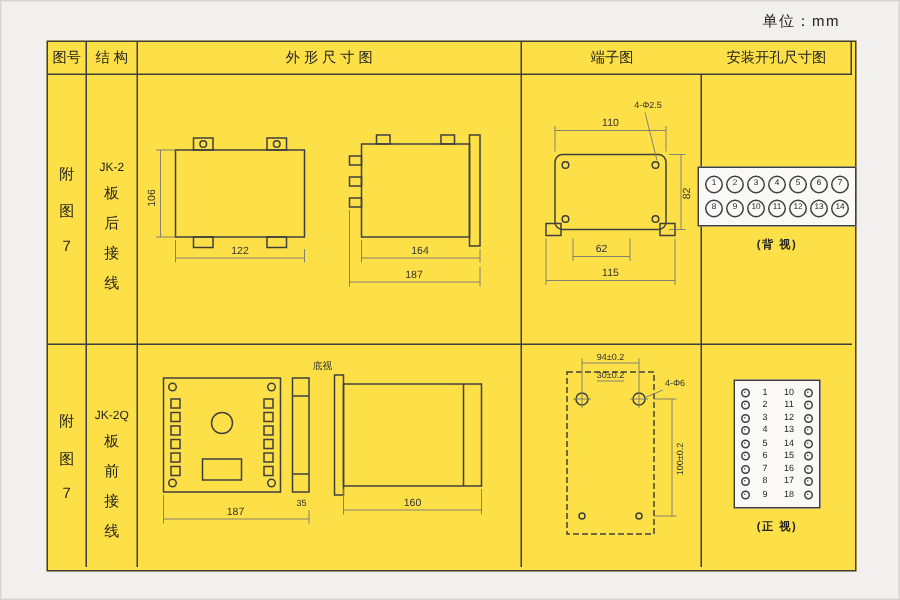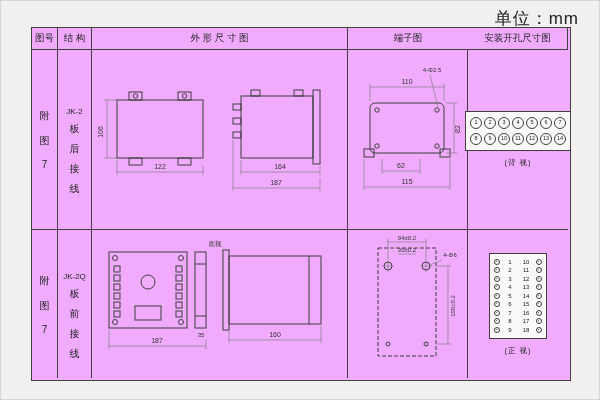--- a/index.html
+++ b/index.html
@@ -2,41 +2,41 @@
 <html><head>
 <meta charset="utf-8">
 <style>
   html,body{margin:0;padding:0;}
   body{
     width:600px;height:400px;position:relative;overflow:hidden;
     background:#f1f0ee;color:#222;box-sizing:border-box;
     border:1px solid #d6d5d2;
     font-family:"Liberation Sans","DejaVu Sans",sans-serif;
   }
-  .unit-label{position:absolute;top:6px;right:20px;font-size:17px;letter-spacing:1px;}
+  .unit-label{position:absolute;top:6px;right:39px;font-size:10px;letter-spacing:1px;}
   .sheet{
     position:absolute;left:30px;top:26px;width:538px;height:352px;
-    border:1.5px solid #3f3f3f;background:#f0abfc;
+    border:1.5px solid #3f3f3f;background:#fde047;
     display:grid;grid-template-columns:26px 34px 256px 120px 100px;
     grid-template-rows:22px 180px 148px;
   }
   .cell{border-right:1px solid #3f3f3f;border-bottom:1px solid #3f3f3f;
     display:flex;align-items:center;justify-content:center;position:relative;flex-direction:column;}
   .cell.lc{border-right:none;}
   .cell.lr{border-bottom:none;}
   .hdr{font-size:9.5px;white-space:nowrap;}
   .vchar{display:flex;flex-direction:column;align-items:center;gap:11px;font-size:10px;}
   .vchar.small-gap{gap:6px;}
   .model{font-size:8px;margin-bottom:6px;white-space:nowrap;margin-top:24px;}
   svg text{fill:#333;}
   .tbox1{border:1px solid #3f3f3f;padding:5px 4px;display:flex;flex-direction:column;gap:4px;background:#faf9f7;}
   .trow{display:flex;gap:2px;justify-content:center;}
   .tcirc{width:10px;height:10px;border:0.8px solid #3f3f3f;border-radius:50%;
     font-size:5.5px;display:flex;align-items:center;justify-content:center;line-height:1;}
-  .tcaption{margin-top:7px;font-size:7.5px;letter-spacing:1px;}
+  .tcaption{margin-top:7px;font-size:7.5px;letter-spacing:1px;font-weight:bold;}
   .tbox2{border:1px solid #3f3f3f;padding:5px 4px;width:58px;box-sizing:border-box;
     display:flex;flex-direction:column;gap:2.5px;background:#faf9f7;}
   .prow{display:flex;align-items:center;justify-content:space-between;font-size:6px;line-height:1;}
   .dot{width:4px;height:4px;border:0.7px solid #3f3f3f;border-radius:50%;display:inline-block;position:relative;}
   .dot::after{content:"";position:absolute;left:1.2px;top:1.2px;width:1.2px;height:1.2px;background:#3f3f3f;border-radius:50%;}
   .pnum{width:12px;text-align:center;}
 </style>
 </head>
 <body>
 

